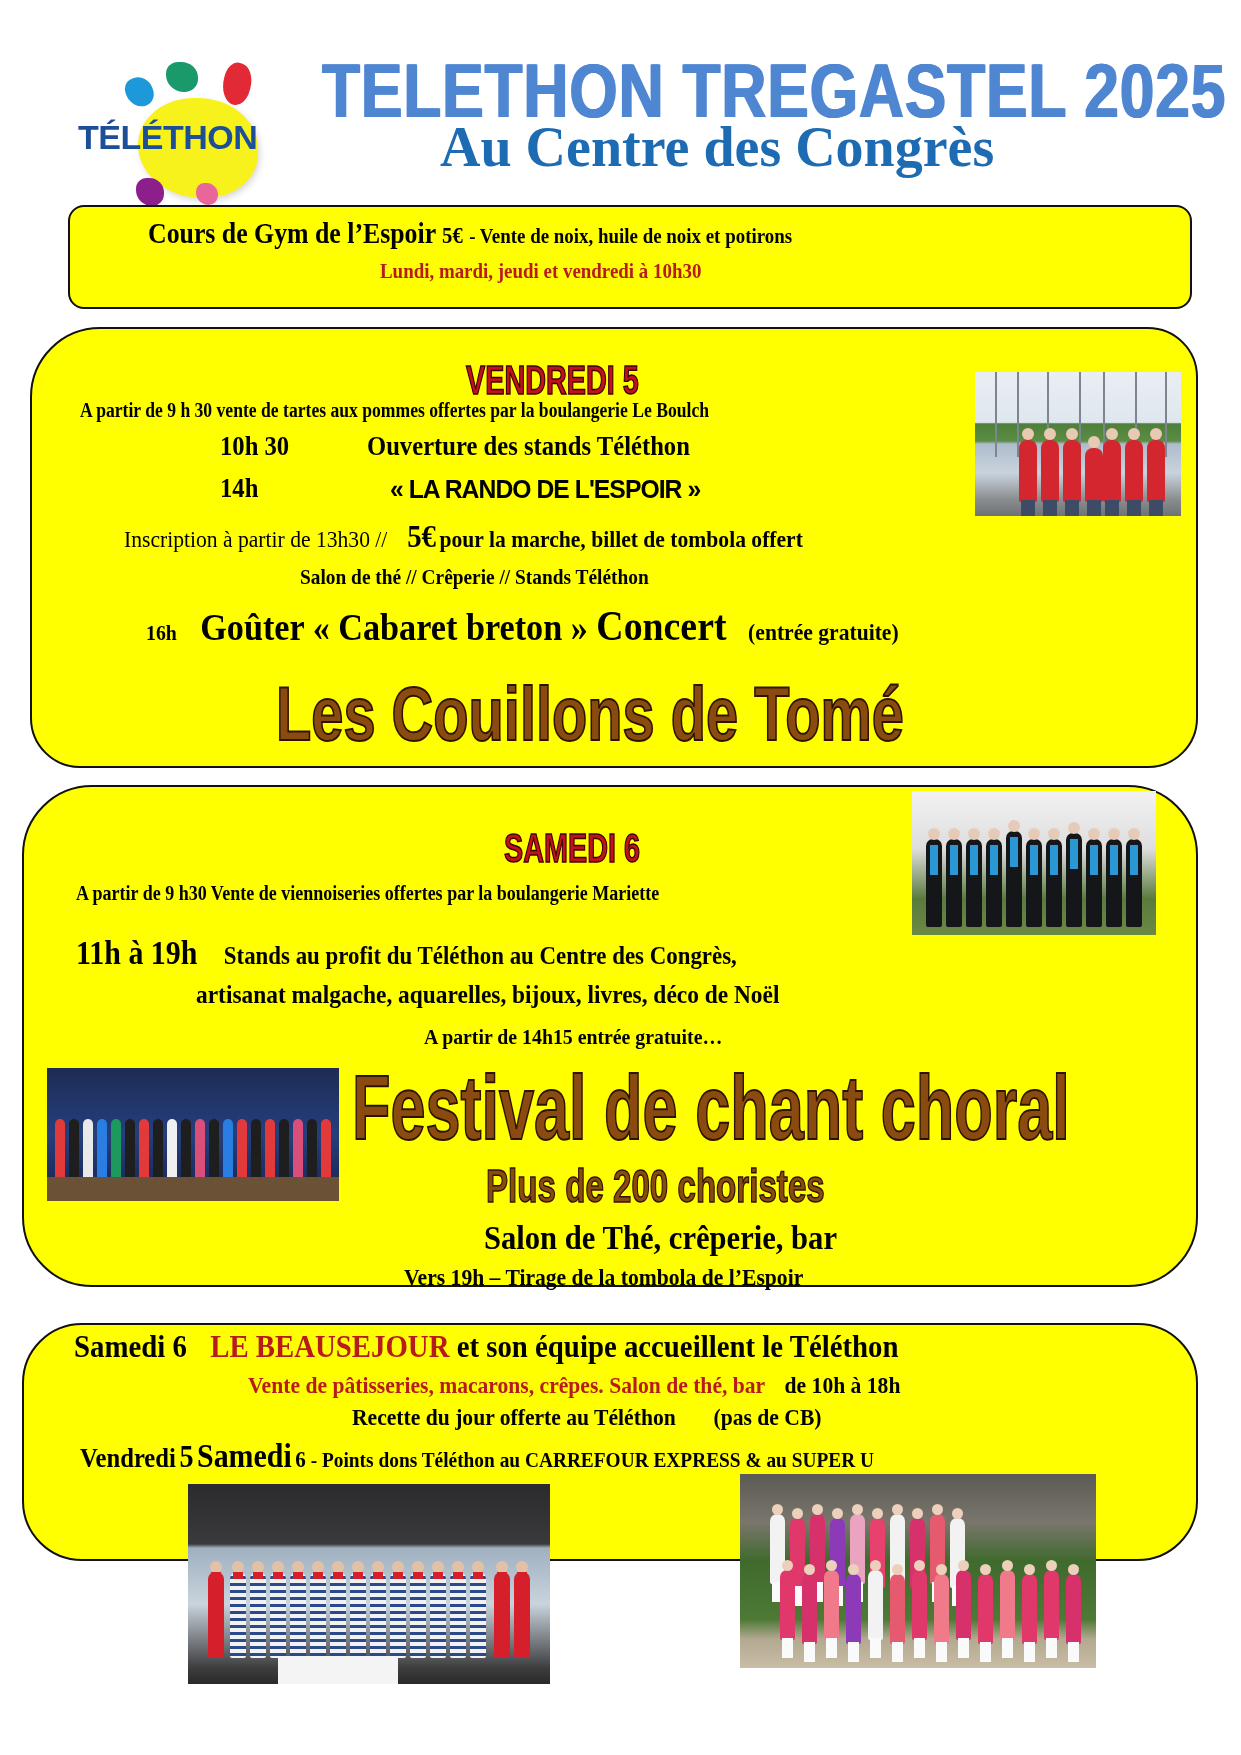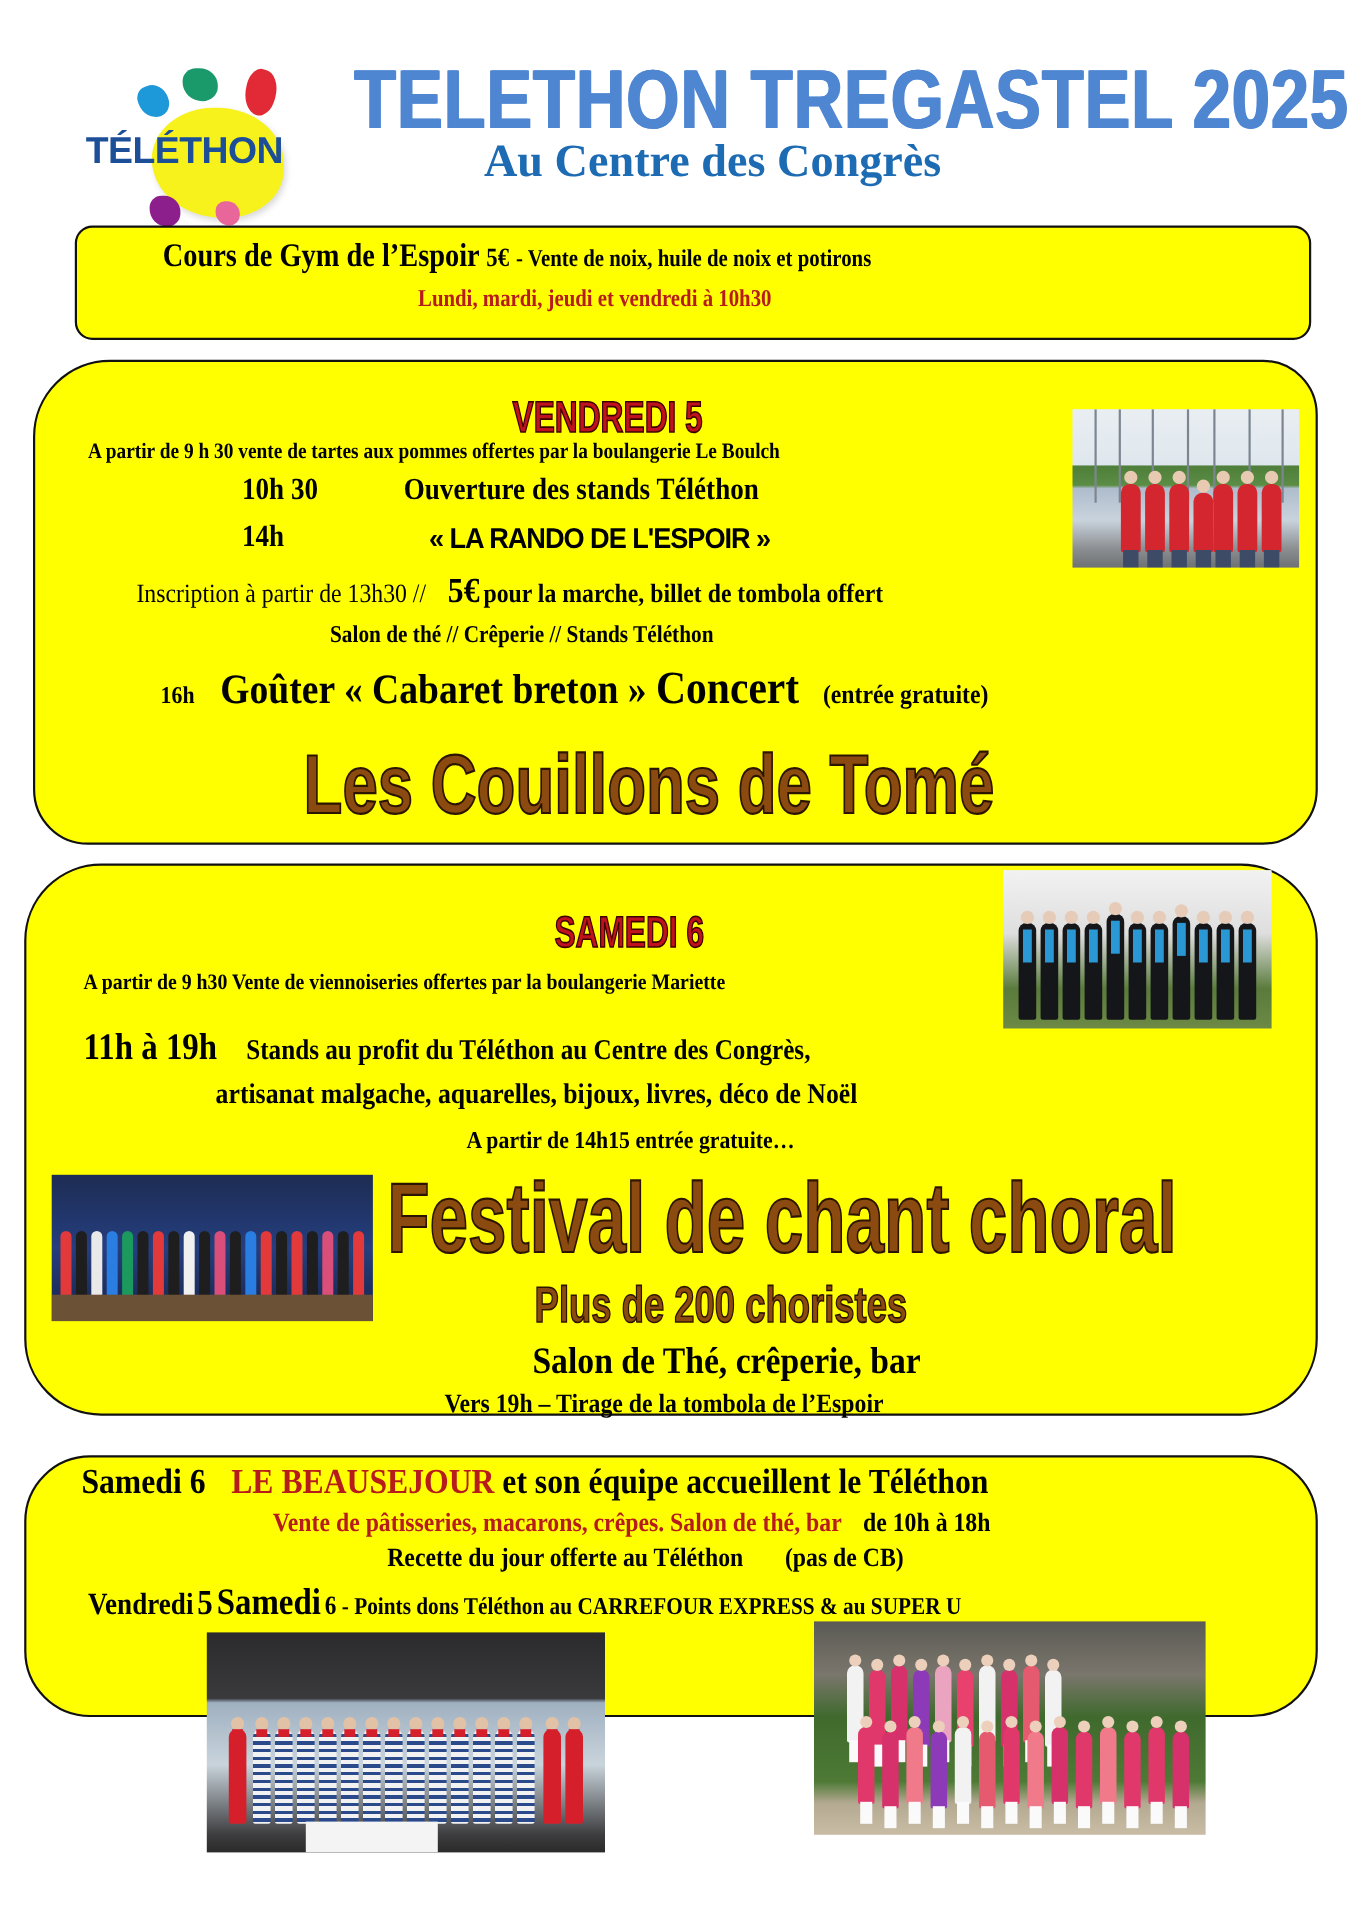--- a/index.html
+++ b/index.html
@@ -14,21 +14,21 @@
   .logo .b-yellow { left: 60px; top: 45px; width: 120px; height: 100px; background: #f7f21c; border-radius: 48% 52% 45% 55%; filter: drop-shadow(2px 3px 3px rgba(0,0,0,0.15)); }
   .logo .b-blue { left: 48px; top: 24px; width: 27px; height: 30px; background: #1d98d8; transform: rotate(-20deg); }
   .logo .b-green { left: 88px; top: 9px; width: 32px; height: 30px; background: #1a9a6a; }
   .logo .b-red { left: 145px; top: 10px; width: 28px; height: 42px; background: #e12a35; transform: rotate(15deg); }
   .logo .b-purple { left: 58px; top: 125px; width: 28px; height: 28px; background: #8d1f8c; }
   .logo .b-pink { left: 118px; top: 130px; width: 22px; height: 22px; background: #e9669b; }
   .logo .logo-text { position: absolute; left: 0; top: 65px; width: 222px; text-align: left; padding-left: 0; font-family: "Liberation Sans", sans-serif; font-weight: bold; font-size: 34px; color: #1d4f98; letter-spacing: -0.5px; }
 
   
   .title { left: 322px; top: 46px; width: 880px; height: 90px; font-family: "Liberation Sans", sans-serif; font-weight: 900; font-size: 76px; line-height: 90px; color: #4f86d2; letter-spacing: 1px; transform: scaleX(0.82); transform-origin: left center; white-space: nowrap; text-shadow: 1px 0 0 #4f86d2, -1px 0 0 #4f86d2; }
-  .subtitle { left: 440px; top: 122px; width: 560px; font-family: "Liberation Serif", serif; font-weight: bold; font-size: 42px; line-height: 50px; color: #1d6bb3; white-space: nowrap; }
+  .subtitle { left: 440px; top: 122px; width: 560px; font-family: "Liberation Serif", serif; font-weight: bold; font-size: 56px; line-height: 50px; color: #1d6bb3; white-space: nowrap; }
 
   
   .box { position: absolute; background: #ffff00; border: 2px solid #111; }
   .box-gym { left: 68px; top: 205px; width: 1124px; height: 104px; border-radius: 16px; }
   .box-ven { left: 30px; top: 327px; width: 1168px; height: 441px; border-radius: 70px 50px 50px 50px; }
   .box-sam { left: 22px; top: 785px; width: 1176px; height: 502px; border-radius: 70px; }
   .box-beau { left: 22px; top: 1323px; width: 1176px; height: 238px; border-radius: 60px 60px 60px 60px; }
 
   
   .narrow { font-family: "Liberation Serif", serif; font-weight: bold; transform-origin: left top; white-space: nowrap; }

